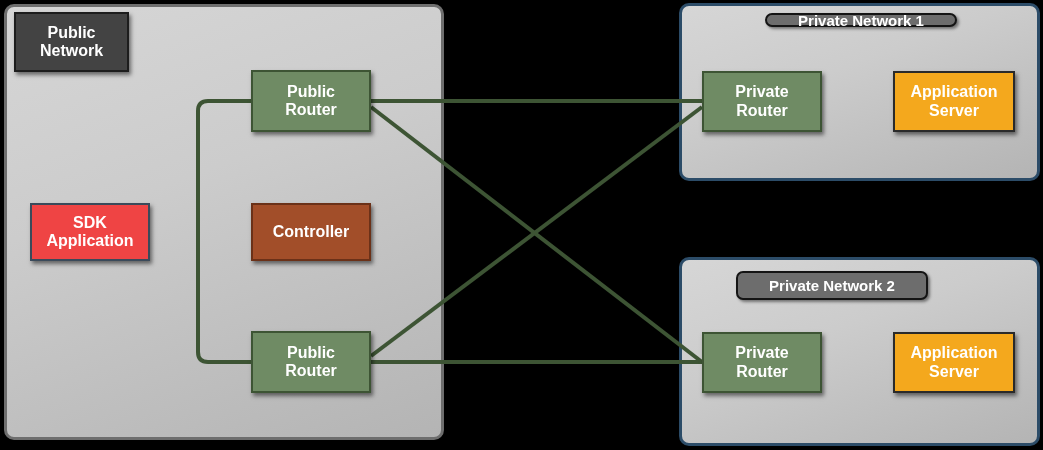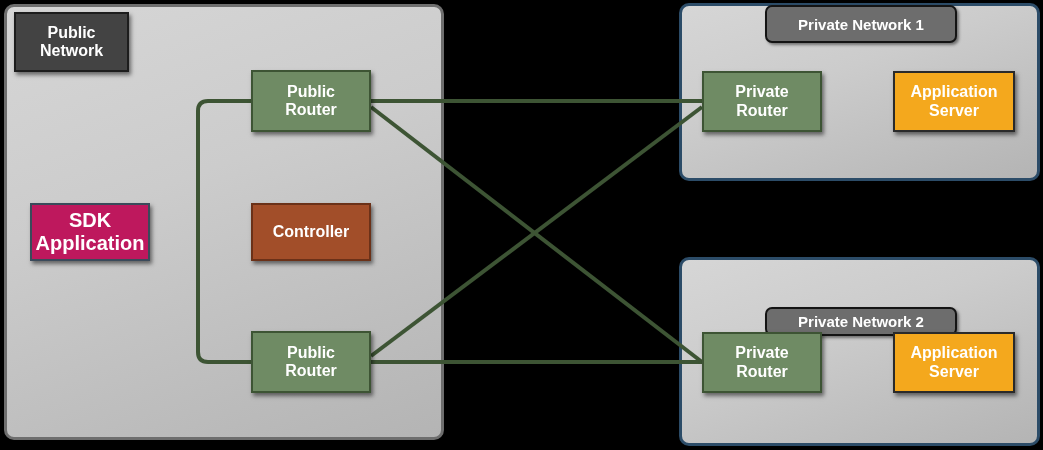--- a/index.html
+++ b/index.html
@@ -87,23 +87,23 @@
     background: #434343;
     border: 2px solid #1d1d1d;
     font-size: 16px;
   }
   
   .n-sdk {
     left: 30px;
     top: 203px;
     width: 120px;
     height: 58px;
-    background: #be185d;
+    background: #ef4444;
     border: 2px solid #3a4a5a;
-    font-size: 20px;
+    font-size: 16px;
   }
   
   .n-controller {
     left: 251px;
     top: 203px;
     width: 120px;
     height: 58px;
     background: #a24e29;
     border: 2px solid #6b3118;
     font-size: 16px;
@@ -177,30 +177,29 @@
     border: 2px solid #141414;
     border-radius: 7px;
     color: #ffffff;
     font-weight: bold;
     font-size: 15px;
     box-shadow: 2px 2px 3px rgba(0,0,0,0.45);
     user-select: none;
   }
   .badge-pn1 {
     left: 765px;
-    top: 5px;
+    top: 13px;
     width: 192px;
-    height: 38px;
+    height: 14px;
   }
   .badge-pn2 {
-    left: 765px;
+    left: 736px;
     top: 271px;
     width: 192px;
     height: 29px;
-    margin-top: 36px;
   }
 </style>
 </head>
 <body>
 
 <div id="diagram">
 
   <div class="panel panel-public"></div>
   <div class="panel panel-private1"></div>
   <div class="panel panel-private2"></div>

